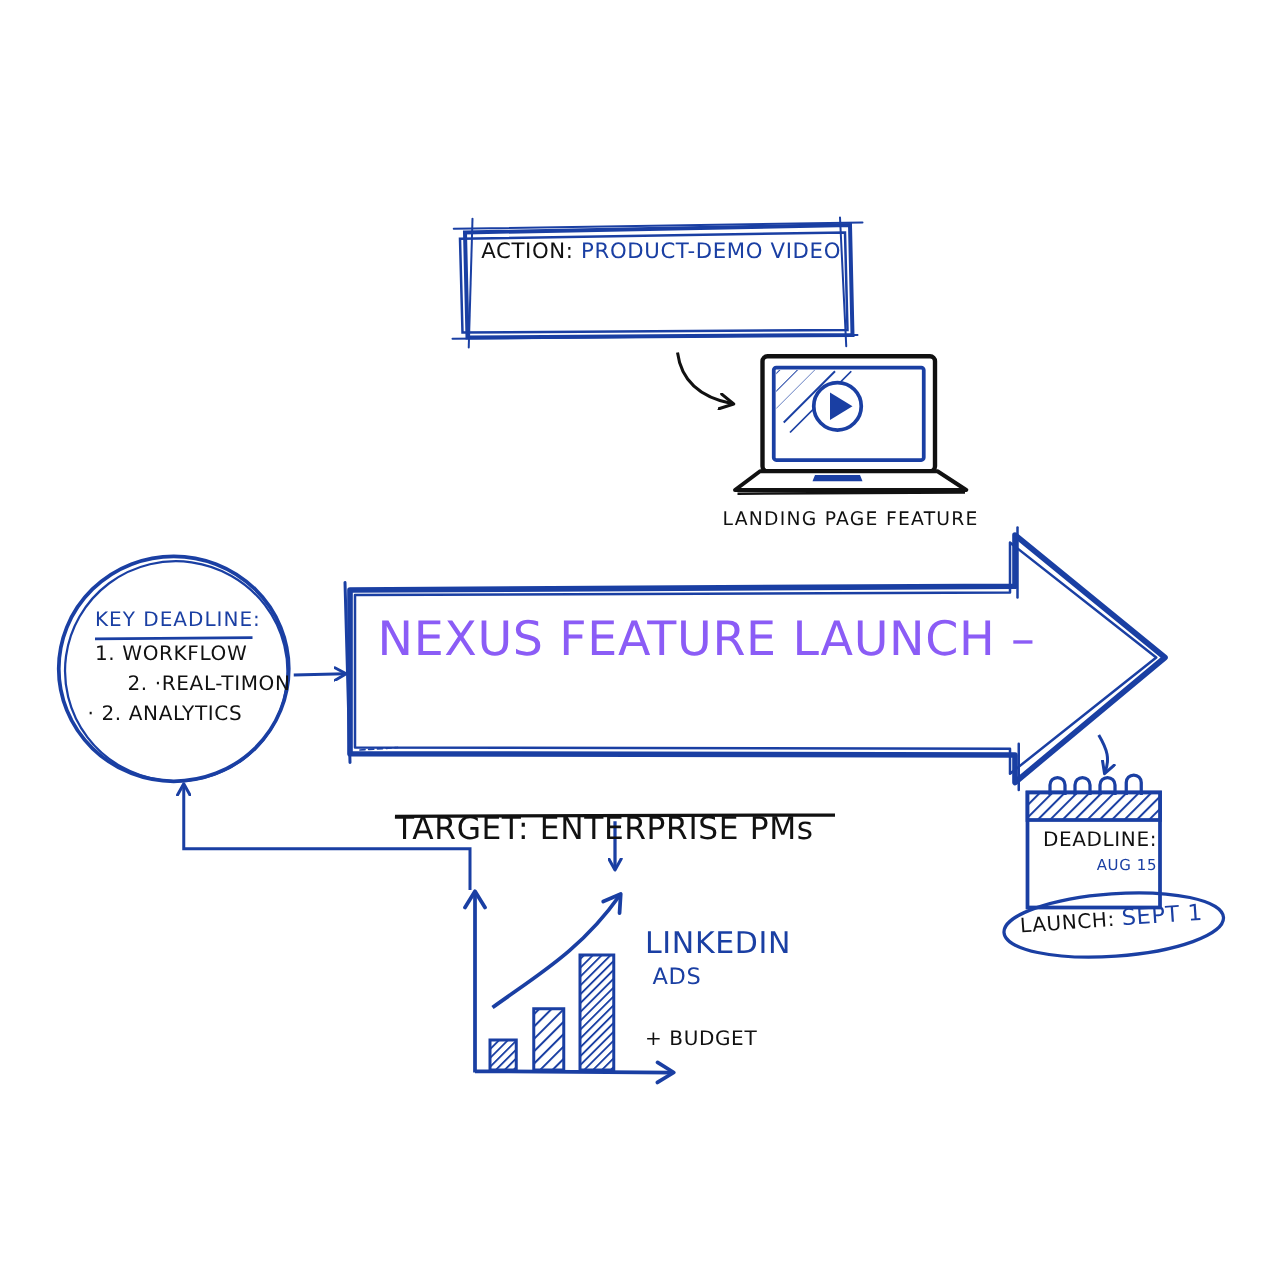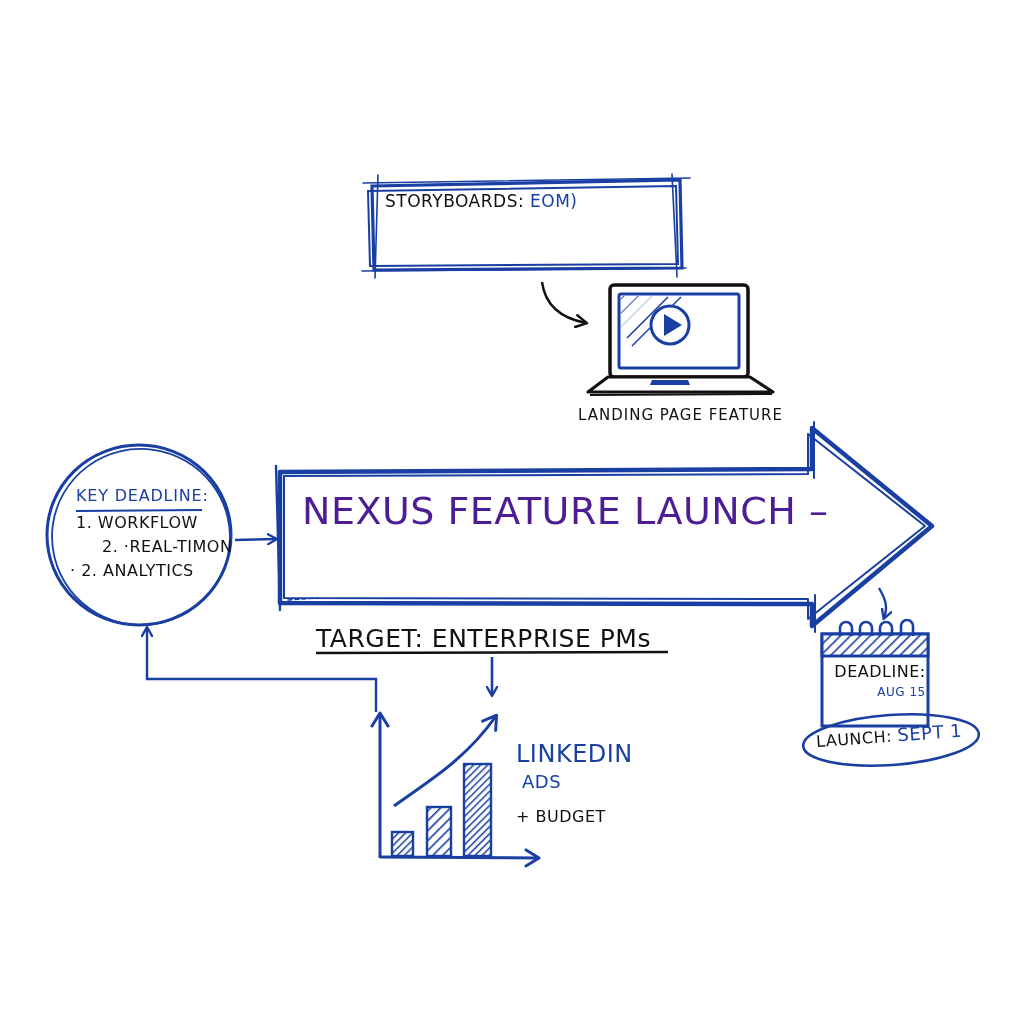--- a/index.html
+++ b/index.html
@@ -3,21 +3,21 @@
   <meta charset="utf-8">
   <style>
     html, body { margin: 0; padding: 0; background: #ffffff; }
     body { width: 1024px; height: 1024px; position: relative; overflow: hidden;
       font-family: "DejaVu Sans", sans-serif; }
     .abs { position: absolute; }
     .hand { font-family: "DejaVu Sans", sans-serif; letter-spacing: 0.5px; }
     .blue { color: #1a3fa3; }
     .black { color: #111111; }
     svg { position: absolute; left: 0; top: 0; }
-    .txt-title { font-size: 38px; font-weight: 500; color: #4c1d95; line-height: 1.22; letter-spacing: 0.5px; }
+    .txt-title { font-size: 38px; font-weight: 500; color: #8b5cf6; line-height: 1.22; letter-spacing: 0.5px; }
     .action-line { font-size: 17px; line-height: 1.45; white-space: nowrap; }
     .km-line { font-size: 16px; line-height: 1.5; white-space: nowrap; color: #111; }
   </style>
 </head>
 <body>
 
 <svg width="1024" height="1024" viewBox="0 0 1024 1024">
   <defs>
     <pattern id="hatch" patternUnits="userSpaceOnUse" width="7" height="7" patternTransform="rotate(45)">
       <rect width="7" height="7" fill="#ffffff"></rect>
@@ -107,44 +107,44 @@
     <path d="M860,636 L860,628 A6,6 0 0 1 872,628 L872,636" fill="none" stroke="#1a3fa3" stroke-width="2.6"></path>
     <path d="M880,636 L880,628 A6,6 0 0 1 892,628 L892,636" fill="none" stroke="#1a3fa3" stroke-width="2.6"></path>
     <path d="M901,636 L901,626 A6,6 0 0 1 913,626 L913,636" fill="none" stroke="#1a3fa3" stroke-width="2.6"></path>
   </g>
 
   <ellipse cx="891" cy="740" rx="88" ry="25" transform="rotate(-4 891 740)" fill="none" stroke="#1a3fa3" stroke-width="2.6"></ellipse>
 </svg>
 
 <div class="abs hand" style="left:385px; top:189px; width:290px;">
   <div class="action-line">
-    <span class="black">STORYBOARDS:</span>
-    <span class="blue">EOM)</span>
+    <span class="black">ACTION:</span>
+    <span class="blue">PRODUCT-DEMO VIDEO</span>
   </div>
 </div>
 
 <div class="abs hand black" style="left:578px; top:406px; font-size:15px; white-space:nowrap; letter-spacing:1px;">LANDING PAGE FEATURE</div>
 
 <div class="abs hand" style="left:76px; top:486px; width:150px;">
   <div class="blue" style="font-size:16px; white-space:nowrap; margin-bottom:6px; letter-spacing:0.8px;">KEY DEADLINE:</div>
   <div class="km-line" style="padding-left:0px;">1. WORKFLOW</div>
   <div class="km-line" style="padding-left:6px;margin-left:20px;">2. ·REAL-TIMON</div>
   <div class="km-line" style="margin-left:-6px;">· 2. ANALYTICS</div>
 </div>
 
 <div class="abs hand txt-title" style="left:302px; top:488px; white-space:nowrap;">
   <div>NEXUS FEATURE LAUNCH –</div>
 </div>
 
-<div class="abs hand black" style="left:316px; top:624px; font-size:25px; white-space:nowrap; letter-spacing:0.5px;">TARGET: ENTERPRISE PMs</div>
+<div class="abs hand black" style="left:316px; top:648px; font-size:25px; white-space:nowrap; letter-spacing:0.5px;">TARGET: ENTERPRISE PMs</div>
 
 <div class="abs hand" style="left:516px; top:738px;">
   <div class="blue" style="font-size:24px; line-height:1.35;text-align:center;">LINKEDIN</div>
   <div class="blue" style="font-size:18px; line-height:1.35; padding-left:6px;">ADS</div>
-  <div class="black" style="font-size:16px; margin-top:12px; white-space:nowrap;">+ BUDGET</div>
+  <div class="black" style="font-size:16px; margin-top:26px; white-space:nowrap;">+ BUDGET</div>
 </div>
 
 <div class="abs hand" style="left:822px; top:660px; width:116px; text-align:center;">
   <div class="black" style="font-size:16px; line-height:1.5;">DEADLINE:</div>
   <div class="blue" style="font-size:12px; line-height:1.4;padding-left:43px;">AUG 15</div>
 </div>
 
 <div class="abs hand" style="left:816px; top:730px; white-space:nowrap; transform:rotate(-4deg); transform-origin:left center;">
   <span class="black" style="font-size:16px;">LAUNCH:</span>
   <span class="blue" style="font-size:18px;">SEPT 1</span>

